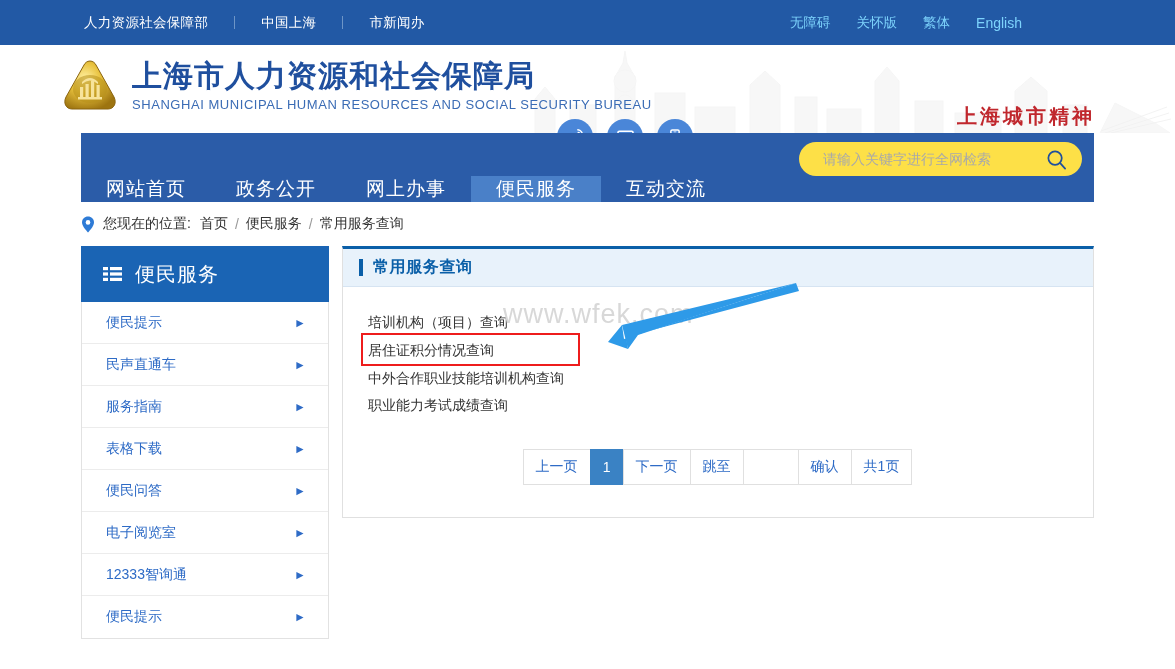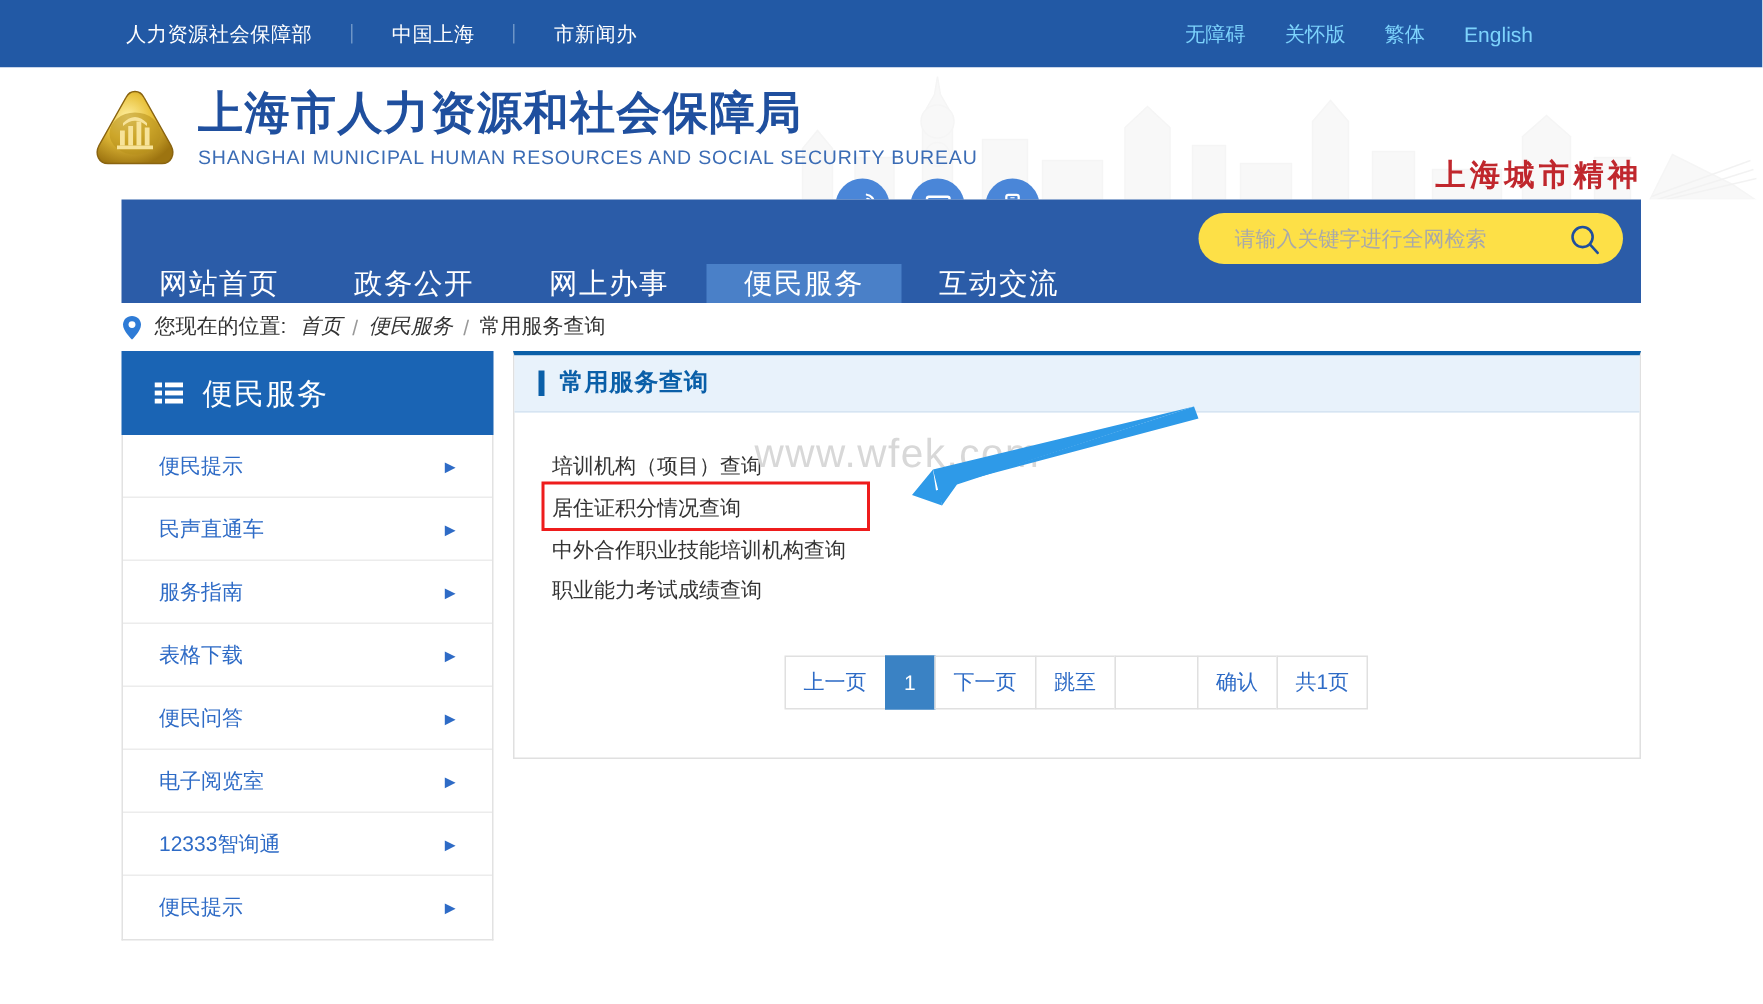--- a/index.html
+++ b/index.html
@@ -115,27 +115,27 @@
     flex: 1; border: 0; outline: none;
     font-size: 14px; color: #333;
     font-family: "Liberation Sans", sans-serif;
     background: transparent;
   }
   .searchbox input::placeholder { color: #a9a9a9; }
 
   
   .crumb {
     width: 1013px; margin: 0 auto;
-    height: 32px;
+    height: 44px;
     display: flex; align-items: center;
     font-size: 14px; color: #333;
   }
   .pin { margin-right: 8px; display: flex; }
   .crumb-label { color: #333; margin-right: 9px; }
-  .crumb a { color: #333; text-decoration: none; font-style: italic; }
+  .crumb a { color: #333; text-decoration: none; }
   .crumb .sl { color: #999; padding: 0 7px; }
 
   
   .cols {
     width: 1013px; margin: 0 auto;
     display: flex; align-items: flex-start; gap: 13px;
   }
 
   
   .sidebar { width: 248px; flex: none; }

